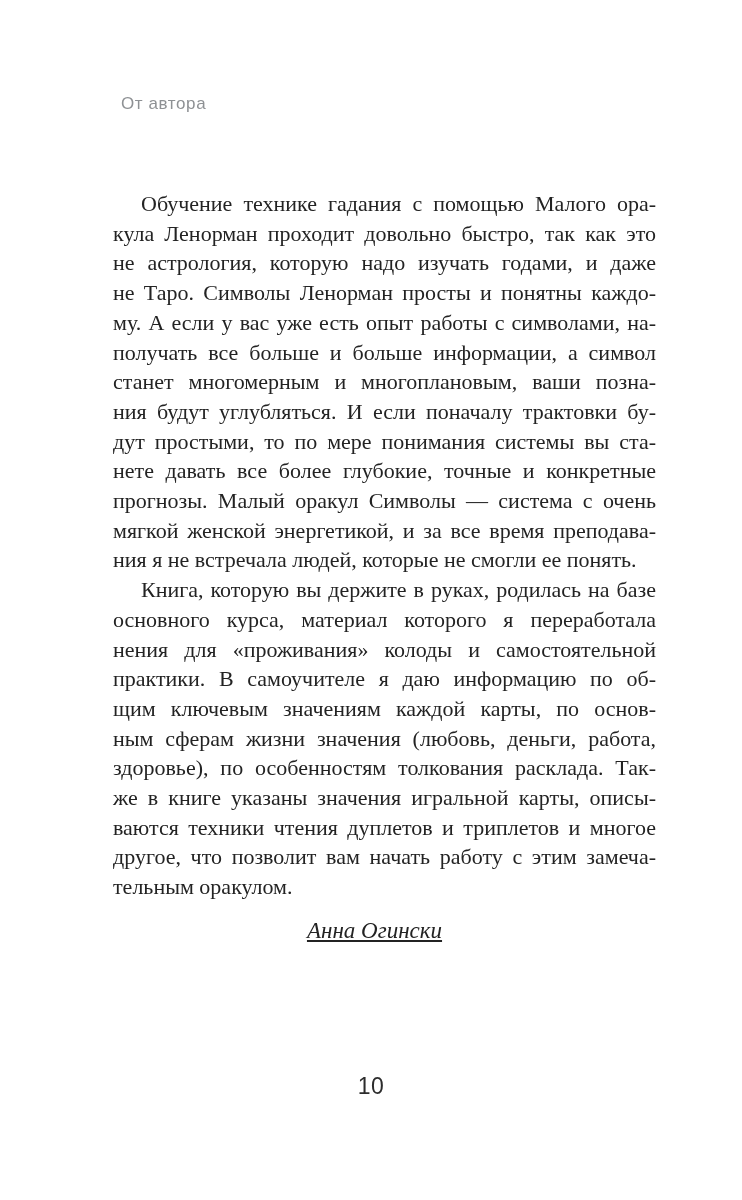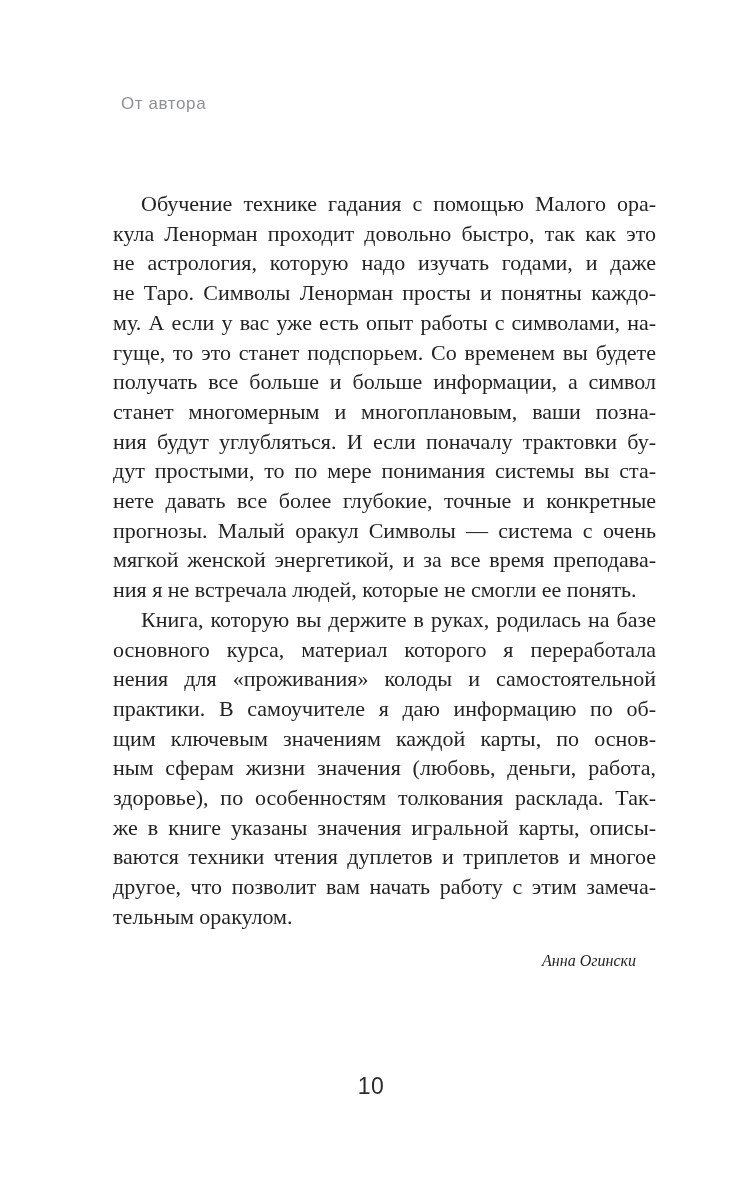--- a/index.html
+++ b/index.html
@@ -40,25 +40,26 @@
   .line{
     text-align:justify;
     text-align-last:justify;
     white-space:normal;
   }
   .line.para-first{text-indent:28px;}
   .line.para-last{text-align-last:left;}
   .signature{
     margin-top:14px;
     padding-right:20px;
-    text-align:right;
+    text-align:center;
     font-style:italic;
-    font-size:16px;
+    font-size:23px;
     line-height:30px;
     color:var(--body-text);
+    text-decoration:underline;
   }
   .page-number{
     position:absolute;
     left:0;right:0;
     top:1072px;
     text-align:center;
     font-family:"Liberation Sans","DejaVu Sans",sans-serif;
     font-size:23px;
     line-height:28px;
     letter-spacing:0.5px;
@@ -72,21 +73,20 @@
   <div class="running-header">От автора</div>
 
   <div class="body-text">
 
   <div class="para">
         <div class="line para-first">Обучение технике гадания с помощью Малого ора-</div>
         <div class="line">кула Ленорман проходит довольно быстро, так как это</div>
         <div class="line">не астрология, которую надо изучать годами, и даже</div>
         <div class="line">не Таро. Символы Ленорман просты и понятны каждо-</div>
         <div class="line">му. А если у вас уже есть опыт работы с символами, на-</div>
-        <div class="line">гуще, то это станет подспорьем. Со временем вы будете</div>
         <div class="line">получать все больше и больше информации, а символ</div>
         <div class="line">станет многомерным и многоплановым, ваши позна-</div>
         <div class="line">ния будут углубляться. И если поначалу трактовки бу-</div>
         <div class="line">дут простыми, то по мере понимания системы вы ста-</div>
         <div class="line">нете давать все более глубокие, точные и конкретные</div>
         <div class="line">прогнозы. Малый оракул Символы — система с очень</div>
         <div class="line">мягкой женской энергетикой, и за все время преподава-</div>
         <div class="line para-last">ния я не встречала людей, которые не смогли ее понять.</div>
       </div>
       <div class="para">

